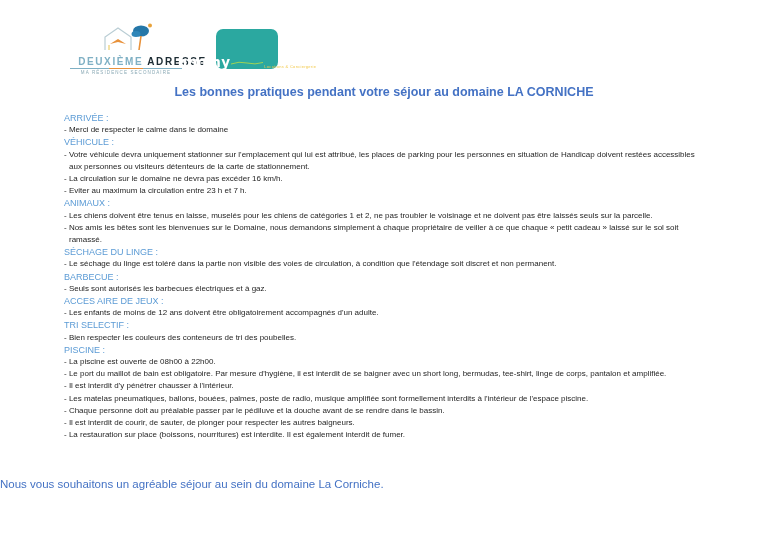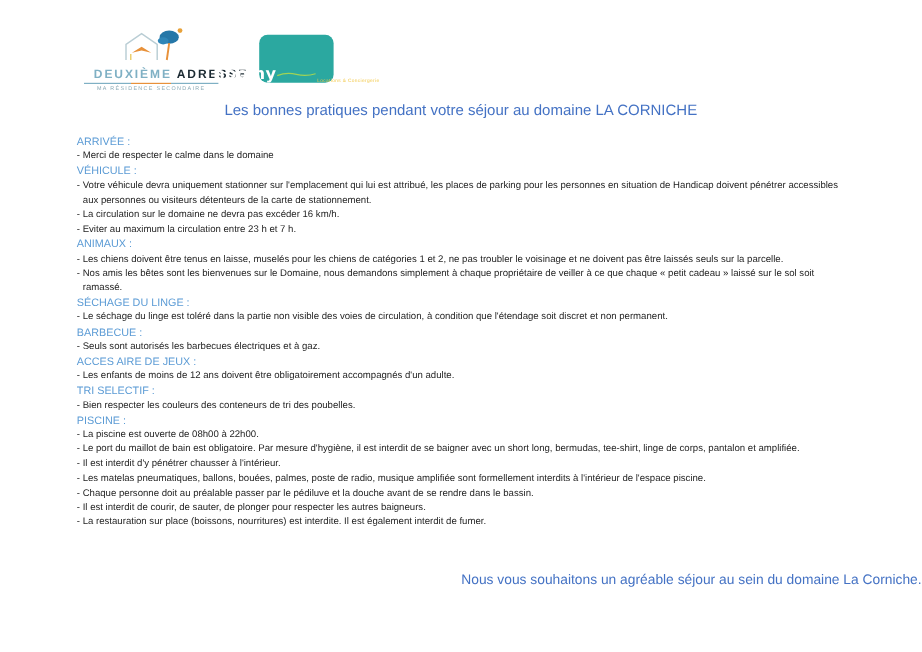--- a/index.html
+++ b/index.html
@@ -80,21 +80,21 @@
     white-space: nowrap;
   }
   
   .title {
     position: absolute;
     top: 85px;
     left: 0;
     width: 768px;
     text-align: center;
     font-size: 12.5px;
-    font-weight: normal;
+    font-weight: bold;
     color: #4472C4;
     margin: 0;
   }
   
   .content {
     position: absolute;
     top: 112px;
     left: 64px;
     width: 642px;
   }
@@ -112,21 +112,21 @@
     line-height: 12.2px;
     padding-left: 5px;
     text-indent: -5px;
   }
   
   .footer {
     position: absolute;
     top: 478px;
     left: 0;
     width: 768px;
-    text-align: right;
+    text-align: left;
     font-size: 11.5px;
     color: #4472C4;
   }
 </style>
 </head>
 <body>
 
 <div class="page">
 
   <div class="logo-row">
@@ -162,21 +162,21 @@
   </div>
 
   <h1 class="title">Les bonnes pratiques pendant votre séjour au domaine LA CORNICHE</h1>
 
   <div class="content">
 
     <h2 class="heading">ARRIVÉE :</h2>
     <p class="item">- Merci de respecter le calme dans le domaine</p>
 
     <h2 class="heading">VÉHICULE :</h2>
-    <p class="item">- Votre véhicule devra uniquement stationner sur l'emplacement qui lui est attribué, les places de parking pour les personnes en situation de Handicap doivent pénétrer accessibles aux personnes ou visiteurs détenteurs de la carte de stationnement.</p>
+    <p class="item">- Votre véhicule devra uniquement stationner sur l'emplacement qui lui est attribué, les places de parking pour les personnes en situation de Handicap doivent restées accessibles aux personnes ou visiteurs détenteurs de la carte de stationnement.</p>
     <p class="item">- La circulation sur le domaine ne devra pas excéder 16 km/h.</p>
     <p class="item">- Eviter au maximum la circulation entre 23 h et 7 h.</p>
 
     <h2 class="heading">ANIMAUX :</h2>
     <p class="item">- Les chiens doivent être tenus en laisse, muselés pour les chiens de catégories 1 et 2, ne pas troubler le voisinage et ne doivent pas être laissés seuls sur la parcelle.</p>
     <p class="item">- Nos amis les bêtes sont les bienvenues sur le Domaine, nous demandons simplement à chaque propriétaire de veiller à ce que chaque « petit cadeau » laissé sur le sol soit ramassé.</p>
 
     <h2 class="heading">SÉCHAGE DU LINGE :</h2>
     <p class="item">- Le séchage du linge est toléré dans la partie non visible des voies de circulation, à condition que l'étendage soit discret et non permanent.</p>
 

